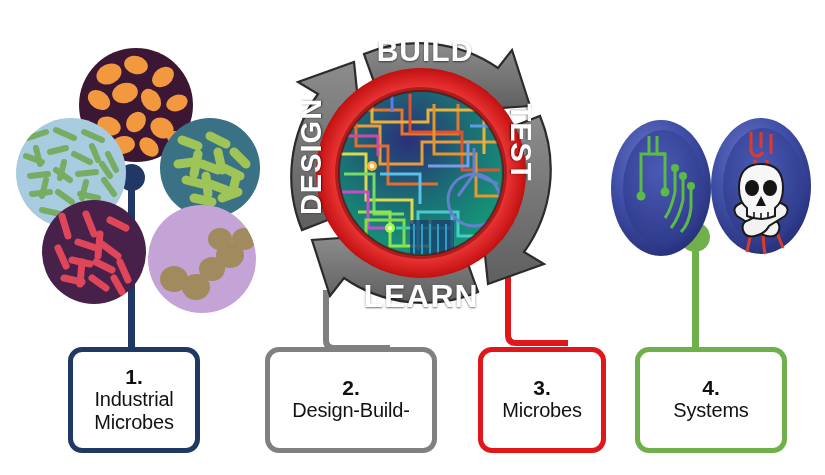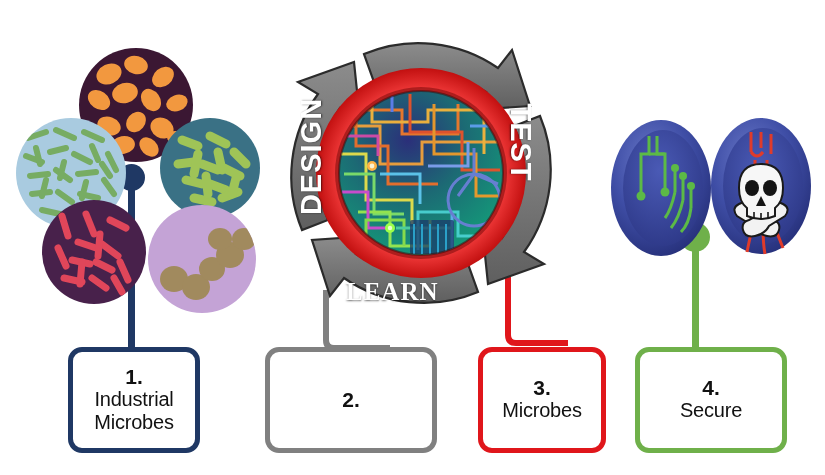--- a/index.html
+++ b/index.html
@@ -236,23 +236,24 @@
           <line x1="184" y1="210" x2="184" y2="240"></line>
         </g>
         <circle cx="110" cy="152" r="5" fill="#ffb347"></circle>
         <circle cx="110" cy="152" r="2.4" fill="#fff3d0"></circle>
         <circle cx="128" cy="214" r="5" fill="#9cff4a"></circle>
         <circle cx="128" cy="214" r="2.2" fill="#eaffd0"></circle>
       </g>
       <circle cx="159" cy="159" r="82" fill="none" stroke="#3a0606" stroke-width="2" opacity=".5"></circle>
     </svg>
 
+    <div class="ring-label" style="left:88px;top:20px;width:150px;text-align:center;font-size:30px;">BUILD</div>
     <div class="ring-label" style="left:203px;top:112px;width:110px;text-align:center;font-size:29px;
                 transform:rotate(90deg);transform-origin:center;">TEST</div>
-    <div class="ring-label" style="left:84px;top:264px;width:150px;text-align:left;font-size:25px;font-family:Liberation Serif, serif;">LEARN</div>
+    <div class="ring-label" style="left:84px;top:264px;width:150px;text-align:center;font-size:32px;">LEARN</div>
     <div class="ring-label" style="left:-26px;top:126px;width:150px;text-align:center;font-size:29px;
                 transform:rotate(-90deg);transform-origin:center;">DESIGN</div>
   </div>
 
   <div>
     <svg width="220" height="190" viewBox="0 0 220 190" style="position:absolute;left:605px;top:100px;">
       <defs>
         <radialGradient id="cellGrad" cx="40%" cy="32%" r="72%">
           <stop offset="0%" stop-color="#6a79c8"></stop>
           <stop offset="55%" stop-color="#3f4ea6"></stop>
@@ -316,25 +317,26 @@
   </div>
 
   <div class="box" style="left:68px;top:347px;width:132px;height:106px;border:5px solid #1f3864;">
     <div class="num">1.</div>
     <div class="lbl">Industrial</div>
     <div class="lbl">Microbes</div>
   </div>
 
   <div class="box" style="left:265px;top:347px;width:172px;height:106px;border:5px solid #808080;">
     <div class="num">2.</div>
+    <div class="lbl">Design-Build-</div>
   </div>
 
   <div class="box" style="left:478px;top:347px;width:128px;height:106px;border:5px solid #e0161b;">
     <div class="num">3.</div>
     <div class="lbl">Microbes</div>
   </div>
 
   <div class="box" style="left:635px;top:347px;width:152px;height:106px;border:5px solid #6fb04a;">
     <div class="num">4.</div>
-    <div class="lbl">Secure</div>
+    <div class="lbl">Systems</div>
   </div>
 
 </div>
 
 </body></html>

